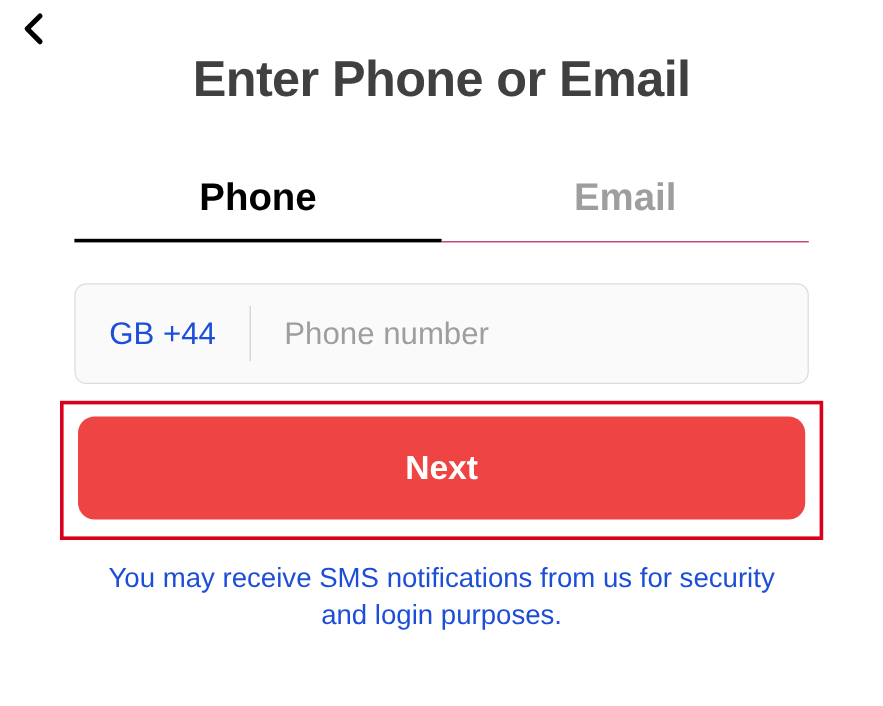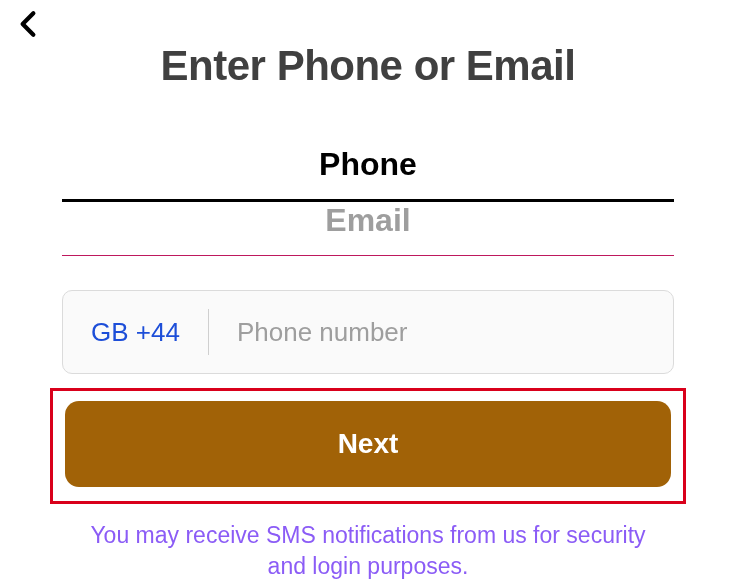--- a/index.html
+++ b/index.html
@@ -24,21 +24,20 @@
       text-align: center;
       font-size: 42px;
       font-weight: 700;
       color: #404040;
       margin-top: 42px;
       letter-spacing: -0.5px;
     }
     .tabs {
       display: flex;
       margin: 56px 62px 0 62px;
-      flex-direction: column;
     }
     .tab {
       flex: 1;
       text-align: center;
       font-size: 32px;
       font-weight: 600;
       padding-bottom: 16px;
       cursor: pointer;
     }
     .tab-active {
@@ -86,31 +85,31 @@
       color: #9e9e9e;
     }
     .highlight-box {
       margin: 14px 50px 0 50px;
       border: 3px solid #d9001b;
       padding: 10px 12px 14px 12px;
     }
     .next-button {
       width: 100%;
       height: 86px;
-      background: #a16207;
+      background: #ef4444;
       border: none;
       border-radius: 14px;
       color: #fff;
       font-size: 28px;
       font-weight: 600;
       cursor: pointer;
     }
     .disclaimer {
       text-align: center;
-      color: #8b5cf6;
+      color: #1d4ed8;
       font-size: 23px;
       margin: 16px 70px 0 70px;
       line-height: 1.35;
     }
   </style>
 </head>
 <body>
 
 <div class="back-button">
   <svg width="32" height="32" viewBox="0 0 24 24">

